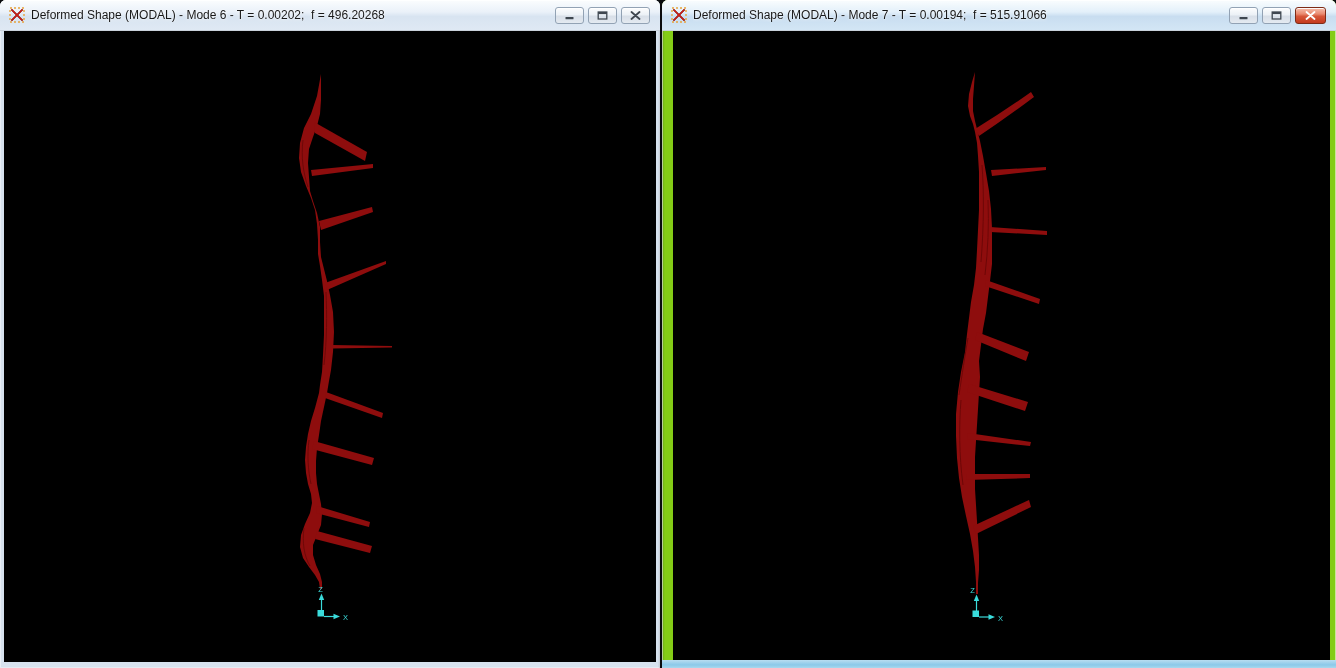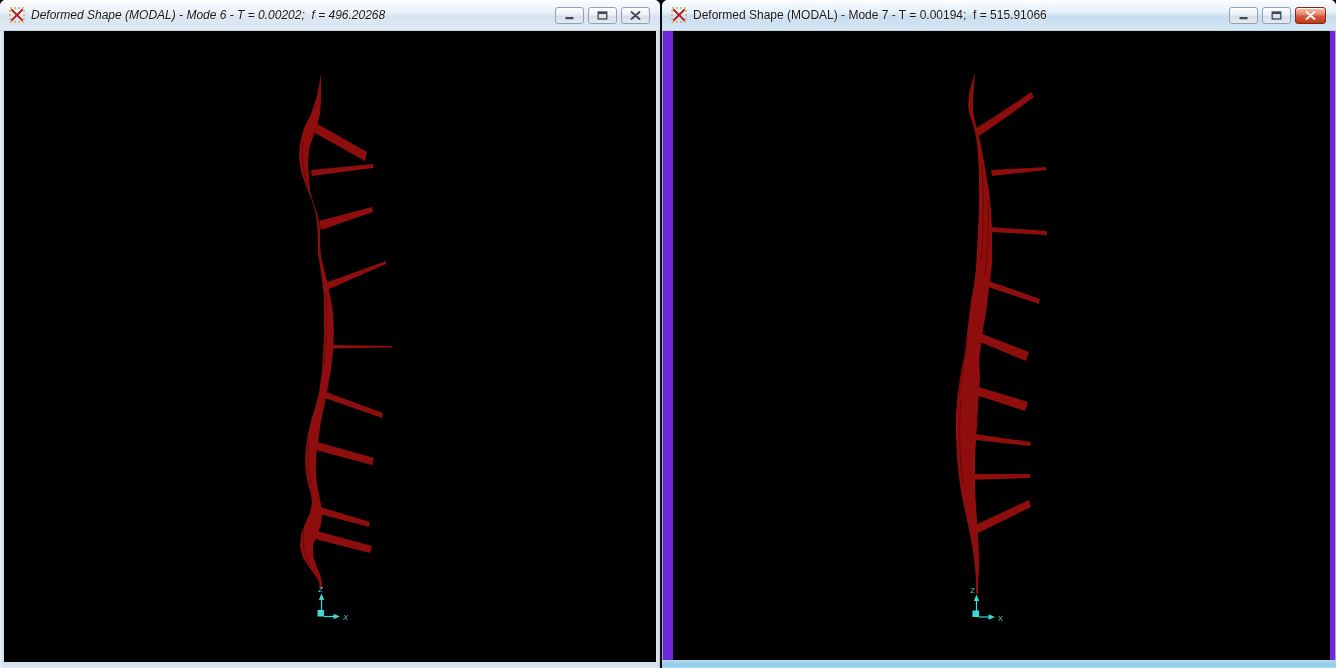--- a/index.html
+++ b/index.html
@@ -6,22 +6,22 @@
   body{
     width:1336px;height:668px;position:relative;overflow:hidden;
     background:#0a0c0e;
     font-family:"Liberation Sans", sans-serif;
   }
   .window{
     position:absolute;top:0;height:668px;overflow:hidden;
     border-radius:6px 6px 0 0;
   }
   .window.inactive{left:0;width:660px;background:#d7e2ee;
-    box-shadow:inset 0 0 0 1px rgba(255,255,255,.45), inset -1px 0 1px rgba(40,50,65,.35);font-style:italic;}
-  .window.active{left:662px;width:674px;background:#6d28d9;
+    box-shadow:inset 0 0 0 1px rgba(255,255,255,.45), inset -1px 0 1px rgba(40,50,65,.35);}
+  .window.active{left:662px;width:674px;background:#84cc16;
     box-shadow:inset 0 0 0 1px rgba(255,255,255,.55), inset 2px 0 2px -1px rgba(20,30,45,.45);}
   .window.active::after{
     content:"";position:absolute;left:0;right:0;bottom:0;height:8px;
     background:linear-gradient(180deg,#b9ddf0 0%,#8cc9e9 60%,#a8d8ee 100%);
   }
   .titlebar{
     position:relative;height:31px;display:flex;align-items:center;
     padding:0 10px 0 9px;box-sizing:border-box;
     border-bottom:1px solid rgba(110,130,155,.35);
     box-shadow:inset 0 1px 0 rgba(255,255,255,.8);

